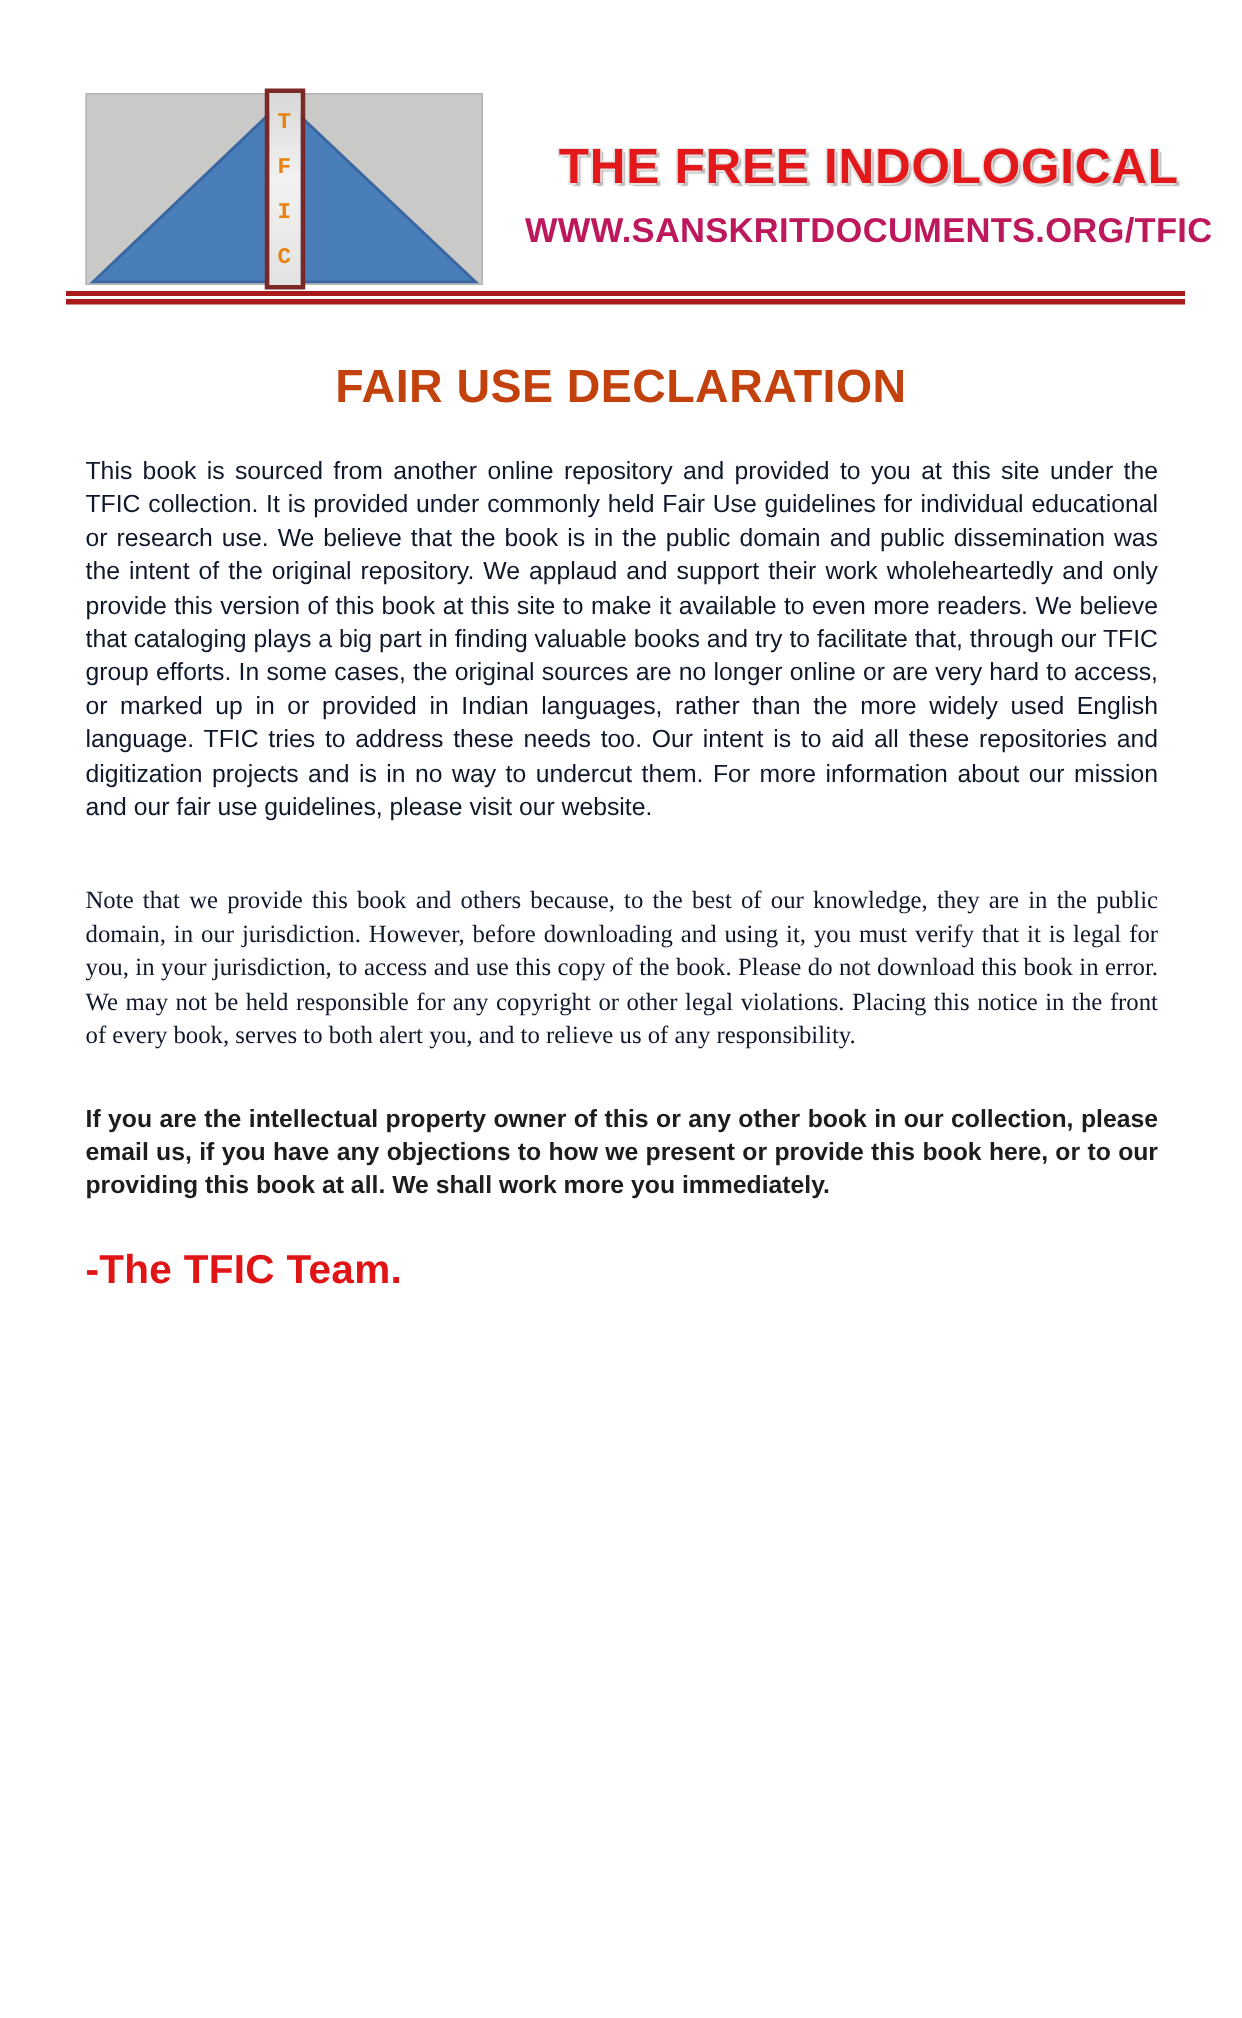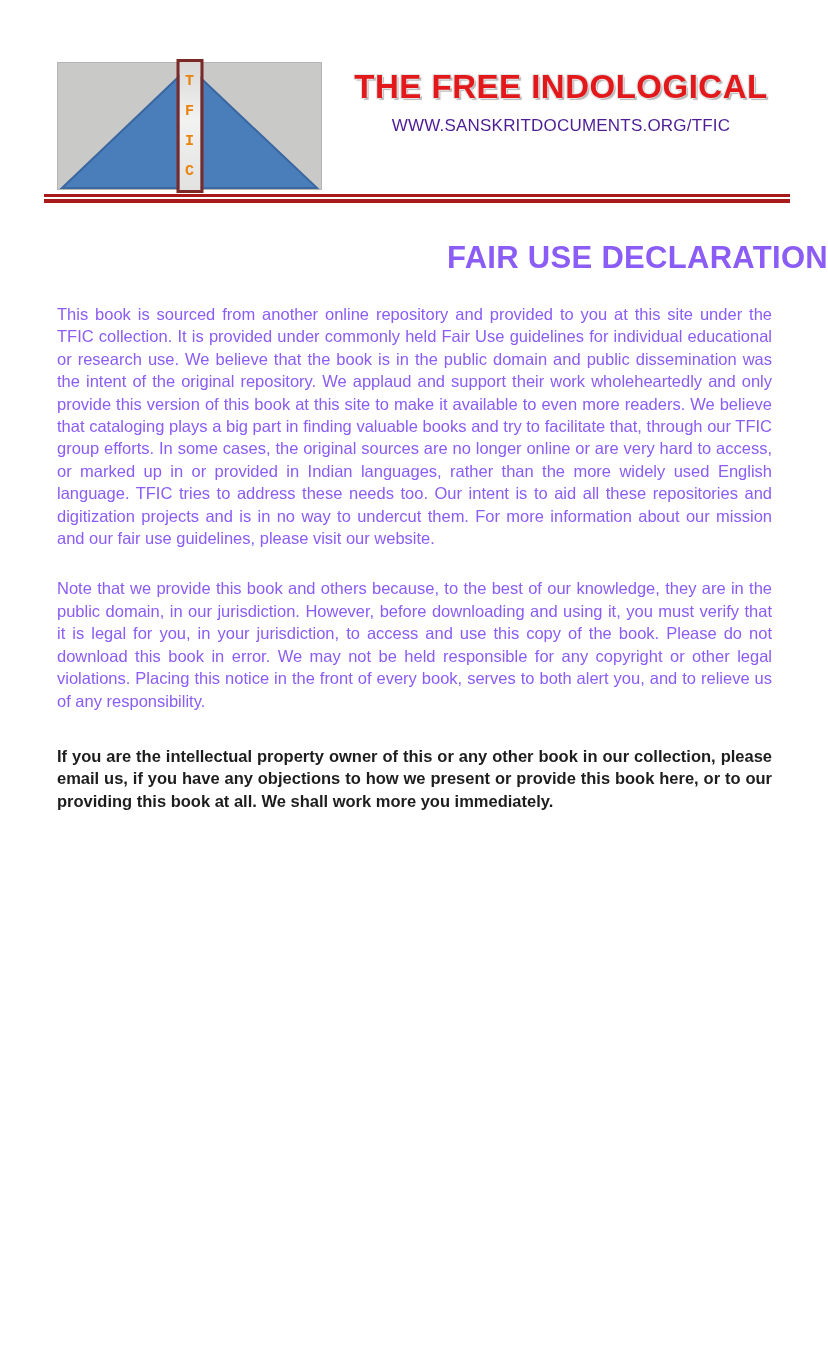--- a/index.html
+++ b/index.html
@@ -47,72 +47,73 @@
     font-weight: bold;
     font-size: 15px;
     line-height: 15px;
     color: #e8820c;
   }
   .header-text {
     flex: 1;
     text-align: center;
     padding-left: 28px;
     padding-top: 0px;
+    margin-top: 24px;
   }
   .site-title {
     font-size: 33px;
     font-weight: bold;
     letter-spacing: 0.5px;
     line-height: 50px;
     color: #e2181b;
     text-shadow:
       -1px -1px 0 #e3e3e3,
        1px -1px 0 #e3e3e3,
       -1px  1px 0 #e3e3e3,
        2px  2px 1px #b9b9b9;
     white-space: nowrap;
   }
   .site-url {
     margin-top: 4px;
-    font-size: 17px;
-    font-weight: normal;
+    font-size: 23px;
+    font-weight: bold;
     letter-spacing: 0.2px;
-    color: #4c1d95;
+    color: #be185d;
     white-space: nowrap;
   }
 
   
   .separator {
     margin: 4px 38px 0 44px;
     height: 9px;
     background: linear-gradient(
       180deg,
       #a91a1a 0%, #a91a1a 34%,
       #ffffff 34%, #ffffff 56%,
       #a91a1a 56%, #a91a1a 100%
     );
   }
 
   
   .page-title {
     margin-top: 37px;
-    text-align: right;
+    text-align: center;
     font-size: 31px;
     font-weight: bold;
-    color: #8b5cf6;
+    color: #c2410c;
     letter-spacing: 0.3px;
   }
   .para {
     margin: 27px 56px 0 57px;
     font-size: 16.5px;
     line-height: 22.4px;
     text-align: justify;
-    color: #8b5cf6;
+    color: #0f172a;
   }
-  .para.second { margin-top: 28px; }
+  .para.second { margin-top: 40px; font-family: Liberation Serif, serif; }
   .para.bold   { margin-top: 33px; font-weight: bold; color: #1d1d1d; }
   .signature {
     margin: 29px 56px 0 57px;
     font-size: 27px;
     font-weight: bold;
     color: #e01414;
     letter-spacing: 0.2px;
   }
 </style>
 </head>
@@ -145,15 +146,16 @@
 
   <div>
     <div class="page-title">FAIR USE DECLARATION</div>
 
     <p class="para">This book is sourced from another online repository and provided to you at this site under the TFIC collection. It is provided under commonly held Fair Use guidelines for individual educational or research use. We believe that the book is in the public domain and public dissemination was the intent of the original repository. We applaud and support their work wholeheartedly and only provide this version of this book at this site to make it available to even more readers. We believe that cataloging plays a big part in finding valuable books and try to facilitate that, through our TFIC group efforts. In some cases, the original sources are no longer online or are very hard to access, or marked up in or provided in Indian languages, rather than the more widely used English language. TFIC tries to address these needs too. Our intent is to aid all these repositories and digitization projects and is in no way to undercut them. For more information about our mission and our fair use guidelines, please visit our website.</p>
 
     <p class="para second">Note that we provide this book and others because, to the best of our knowledge, they are in the public domain, in our jurisdiction. However, before downloading and using it, you must verify that it is legal for you, in your jurisdiction, to access and use this copy of the book. Please do not download this book in error. We may not be held responsible for any copyright or other legal violations. Placing this notice in the front of every book, serves to both alert you, and to relieve us of any responsibility.</p>
 
     <p class="para bold">If you are the intellectual property owner of this or any other book in our collection, please email us, if you have any objections to how we present or provide this book here, or to our providing this book at all. We shall work more you immediately.</p>
 
+    <div class="signature">-The TFIC Team.</div>
   </div>
 
 </div>
 
 </body></html>

